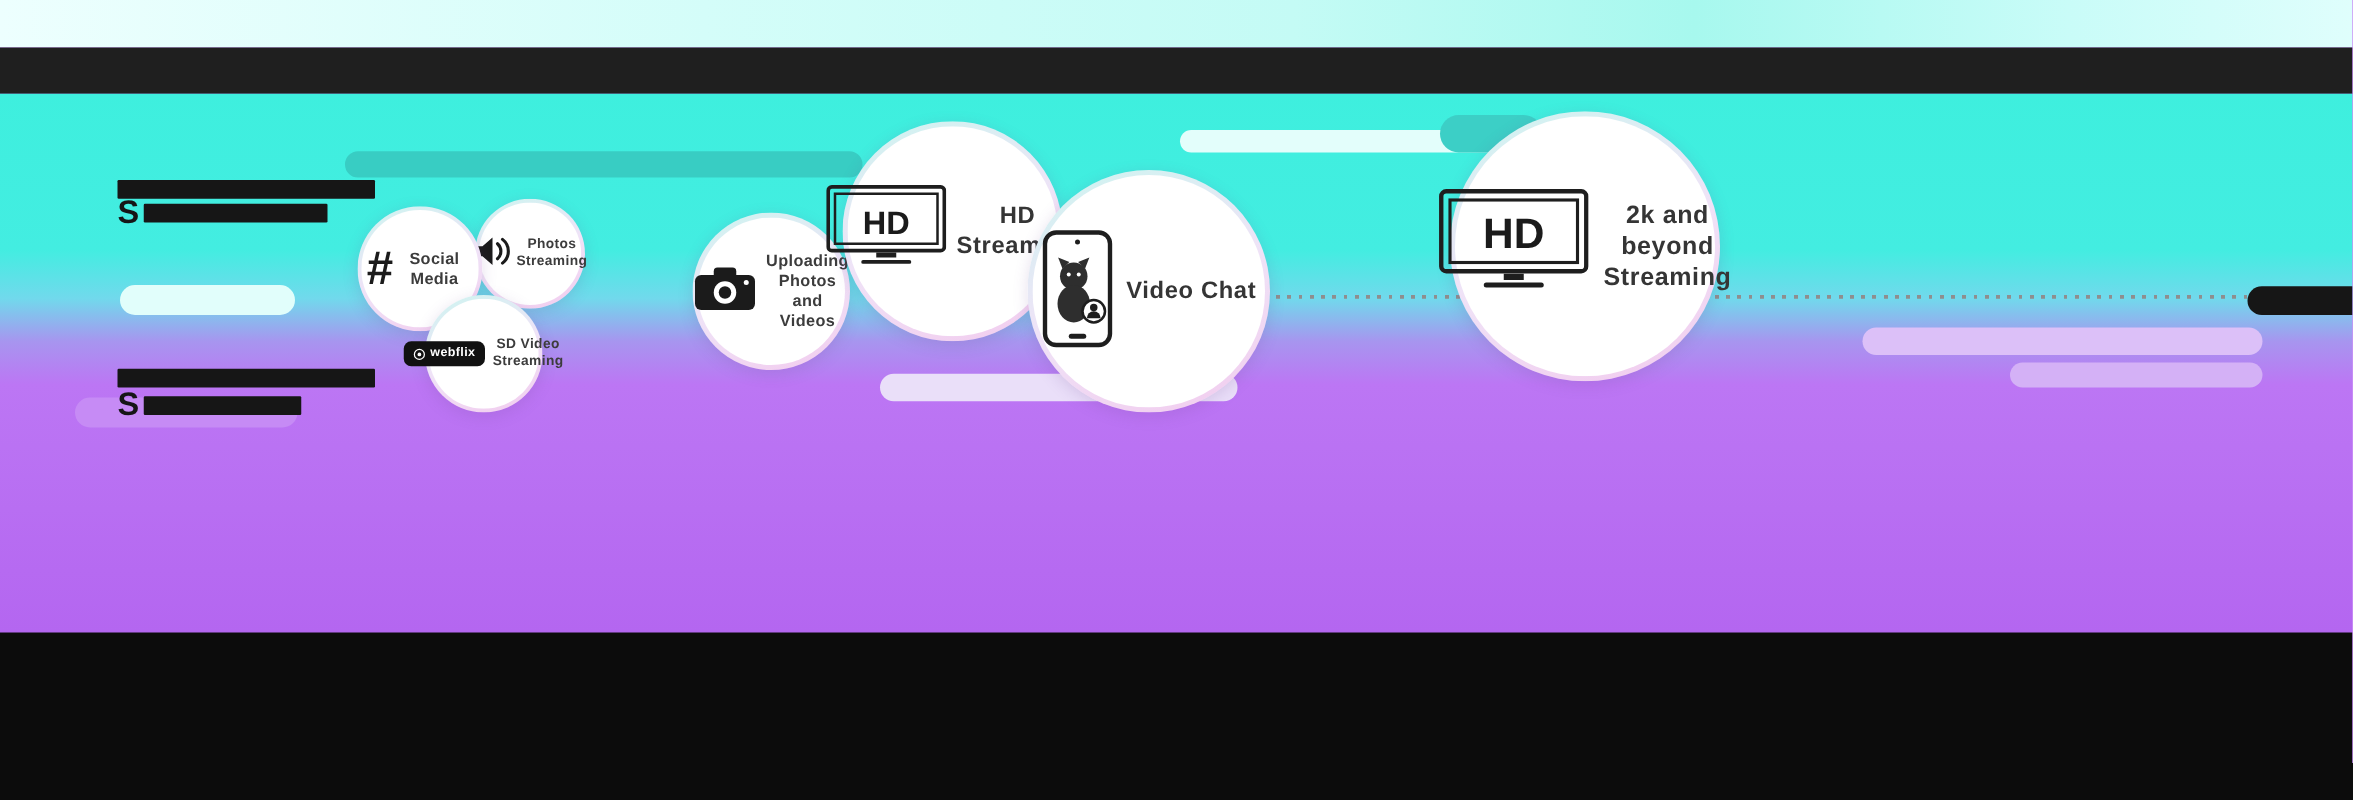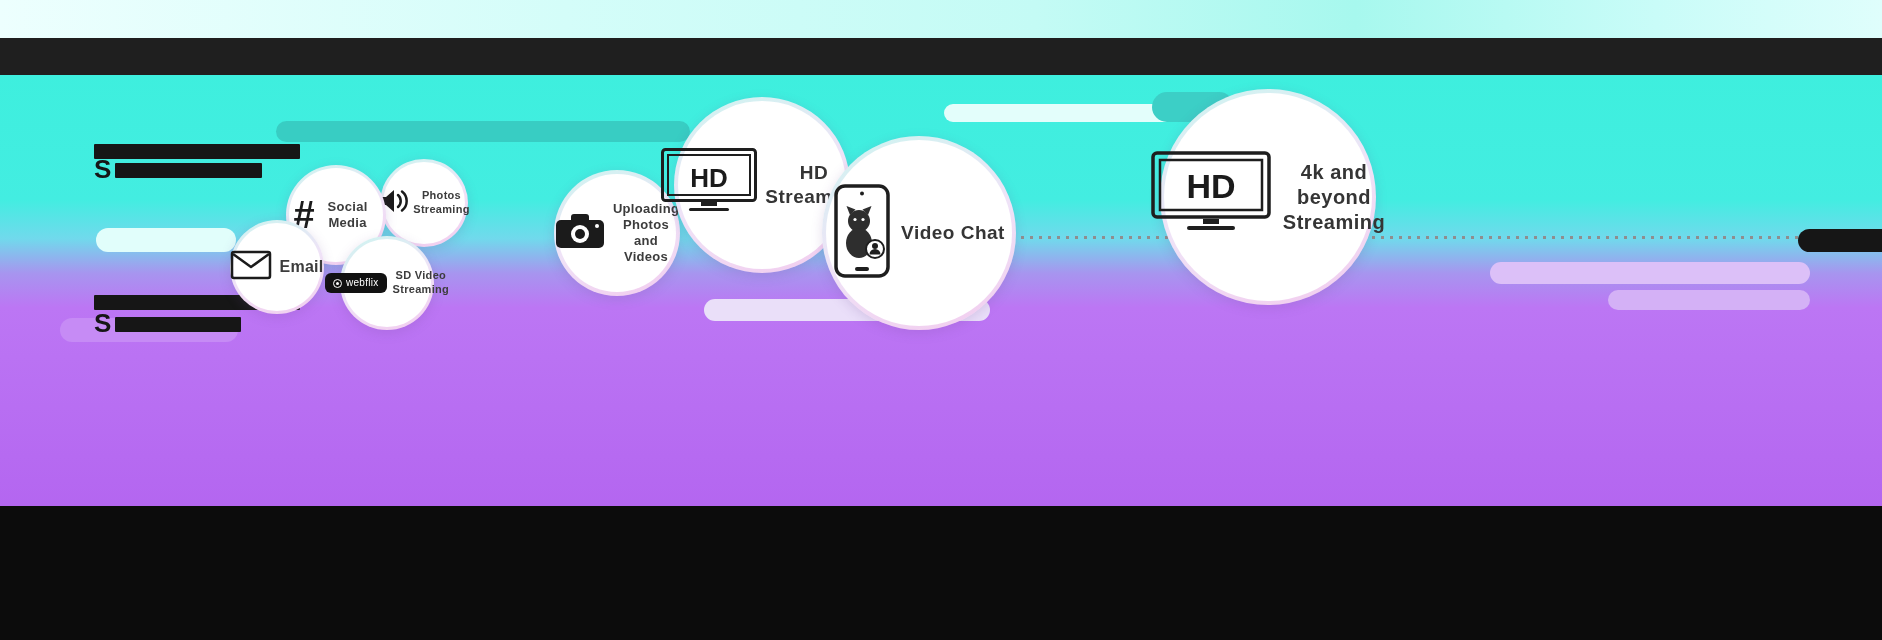--- a/index.html
+++ b/index.html
@@ -70,21 +70,21 @@
   .lbl-hd{ width:110px; }
   .lbl-4k{ font-size:20px; width:160px; }
 
   .hashtag{ font-size:38px; font-weight:800; color:#1B1B1B; line-height:1; }
 
   .webflix-chip{ background:#111; border-radius:6px; padding:5px 8px; display:flex;
     align-items:center; gap:4px; }
   .webflix-ring{ width:9px; height:9px; border:1.5px solid #fff; border-radius:50%;
     display:flex; align-items:center; justify-content:center; }
   .webflix-dot{ width:3px; height:3px; background:#fff; border-radius:50%; }
-  .webflix-text{ color:#fff; font-size:10px; font-weight:400; letter-spacing:0.3px; line-height:1; }
+  .webflix-text{ color:#fff; font-size:10px; font-weight:700; letter-spacing:0.3px; line-height:1; }
 </style>
 </head>
 <body>
 
 <div class="stage">
 
   <div class="strip-top"></div>
   <div class="band-top"></div>
   <div class="main-bg"></div>
   <div class="band-bottom"></div>
@@ -126,29 +126,20 @@
   <div class="bubble small b-sd">
     <div class="webflix-chip">
       <span class="webflix-ring">
           <span class="webflix-dot"></span>
         </span>
       <span class="webflix-text">webflix</span>
     </div>
     <div class="lbl lbl-sd">SD Video Streaming</div>
   </div>
 
-  <div class="bubble small b-email">
-    <span>
-      <svg width="42" height="30" viewBox="0 0 42 30">
-        <rect x="2" y="2" width="38" height="26" rx="2" fill="none" stroke="#1B1B1B" stroke-width="2.5"></rect>
-        <path d="M3 4 L21 17 L39 4" fill="none" stroke="#1B1B1B" stroke-width="2.5" stroke-linejoin="round"></path>
-      </svg>
-    </span>
-    <div class="lbl lbl-email">Email</div>
-  </div>
 
   <div class="bubble b-upload">
     <span>
       <svg width="50" height="38" viewBox="0 0 50 38">
         <rect x="16" y="2" width="18" height="10" rx="3" fill="#1B1B1B"></rect>
         <rect x="1" y="8" width="48" height="28" rx="5" fill="#1B1B1B"></rect>
         <circle cx="25" cy="22" r="9" fill="#FFFFFF"></circle>
         <circle cx="25" cy="22" r="5" fill="#1B1B1B"></circle>
         <circle cx="42" cy="14" r="2" fill="#FFFFFF"></circle>
       </svg>
@@ -192,18 +183,18 @@
   <div class="bubble b-4k">
     <span>
       <svg width="120" height="88" viewBox="0 0 120 88">
         <rect x="2" y="2" width="116" height="64" rx="4" fill="none" stroke="#1E1E1E" stroke-width="3.5"></rect>
         <rect x="9" y="9" width="102" height="50" fill="none" stroke="#1E1E1E" stroke-width="2.5"></rect>
         <text x="60" y="47" text-anchor="middle" font-family="Liberation Sans, sans-serif" font-size="34" font-weight="bold" fill="#1B1B1B">HD</text>
         <rect x="52" y="68" width="16" height="5" fill="#1E1E1E"></rect>
         <rect x="36" y="75" width="48" height="4" rx="2" fill="#1E1E1E"></rect>
       </svg>
     </span>
-    <div class="lbl lbl-big lbl-4k">4k and beyond Streaming</div>
+    <div class="lbl lbl-big lbl-4k">2k and beyond Streaming</div>
   </div>
 
   <div class="edge-pill"></div>
 
 </div>
 
 </body></html>

